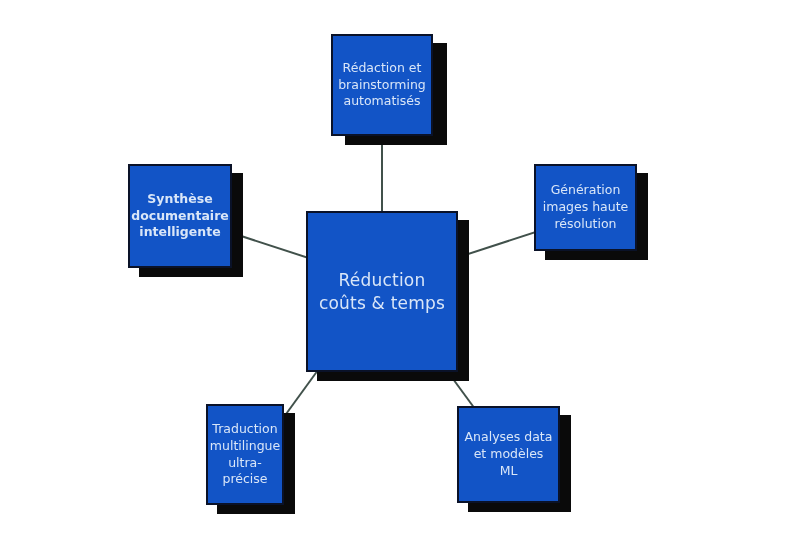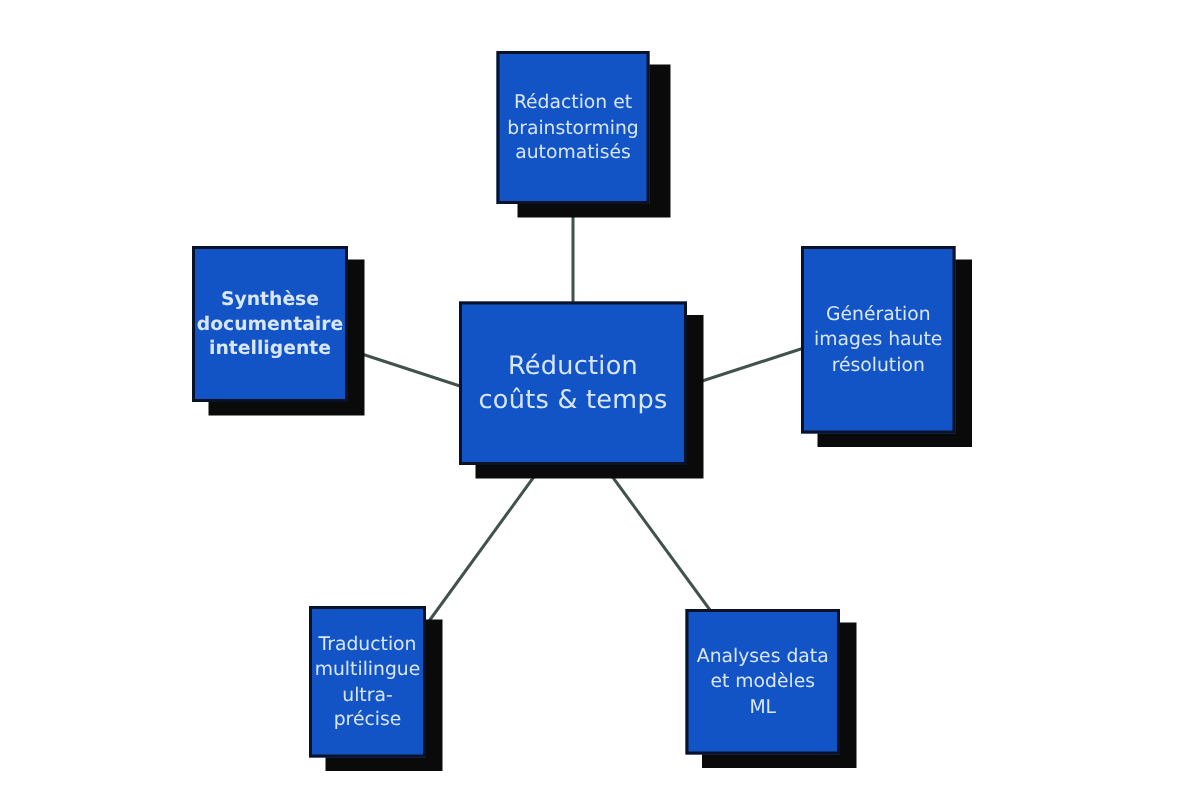--- a/index.html
+++ b/index.html
@@ -36,32 +36,32 @@
     border: 2px solid #0a1228;
     box-shadow: 11px 9px 0 0 #0a0a0a;
     box-sizing: border-box;
     color: #d9e6f8;
     white-space: pre-line;
     line-height: 1.35;
     padding: 4px;
   }
   .node-center {
     left: 306px;
-    top: 201px;
+    top: 211px;
     width: 152px;
-    height: 109px;
+    height: 161px;
     font-size: 17px;
     letter-spacing: 0.2px;
   }
   .node-satellite {
     font-size: 12.5px;
   }
   .node-top          { left: 331px; top: 18px;  width: 102px; height: 102px; box-shadow: 14px 9px 0 0 #0a0a0a; margin-top: 16px; }
   .node-left         { left: 128px; top: 164px; width: 104px; height: 104px; font-weight: bold; }
-  .node-right        { left: 534px; top: 164px; width: 103px; height: 125px; }
+  .node-right        { left: 534px; top: 164px; width: 103px; height: 87px; }
   .node-bottom-left  { left: 206px; top: 404px; width: 78px; height: 101px; }
   .node-bottom-right { left: 457px; top: 406px; width: 103px; height: 97px;  }
 </style>
 </head>
 <body>
 
 <div class="canvas">
 
   <svg class="connectors" viewBox="0 0 800 534" xmlns="http://www.w3.org/2000/svg">
     <line x1="382" y1="282" x2="382" y2="69"></line>

